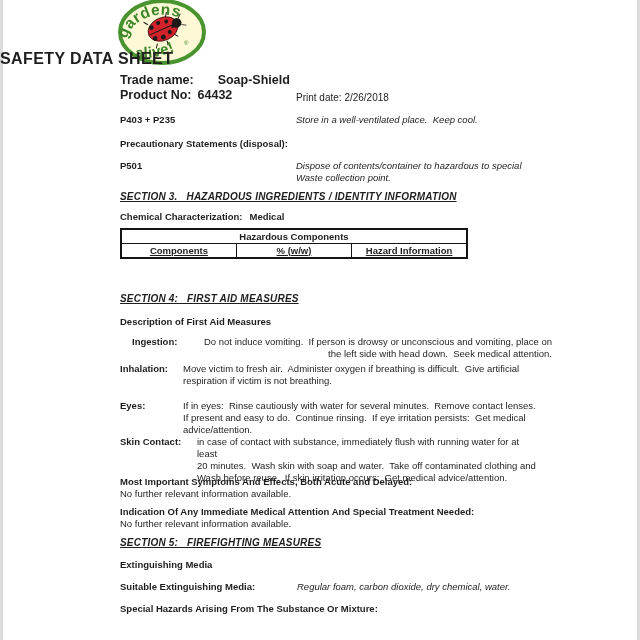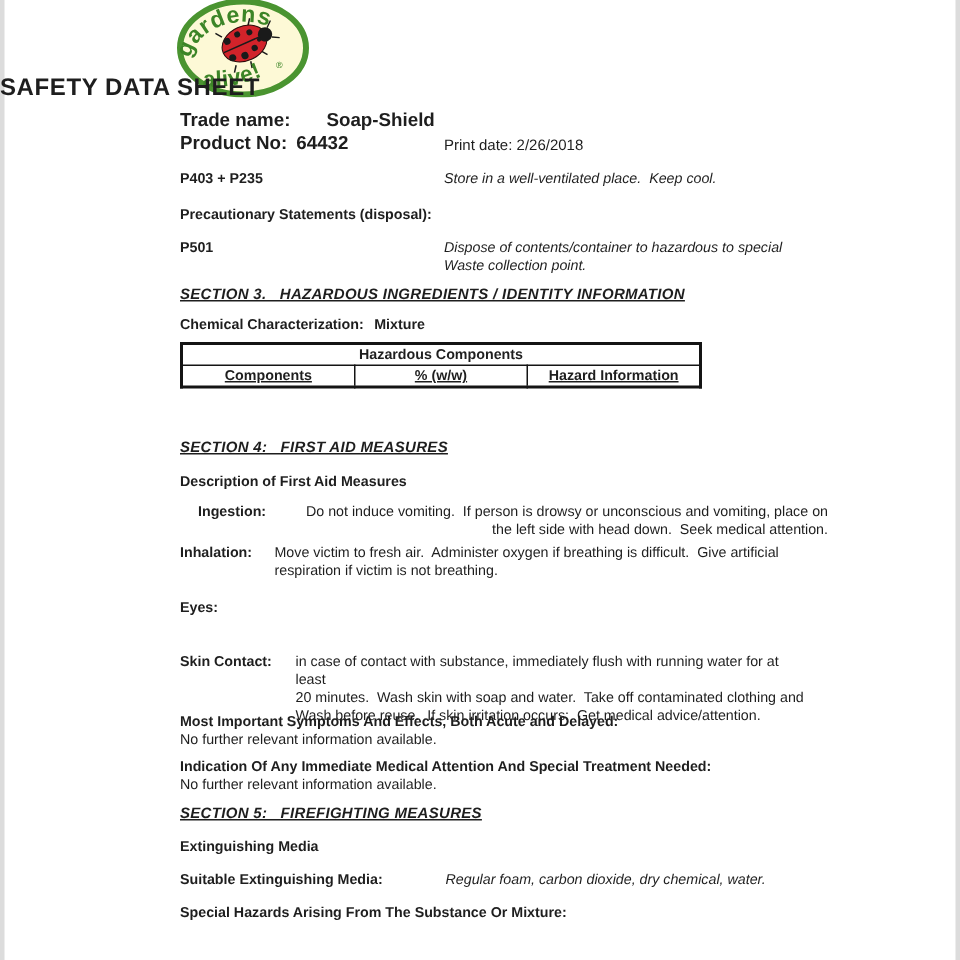--- a/index.html
+++ b/index.html
@@ -97,21 +97,21 @@
     <span class="val pre">Store in a well-ventilated place.  Keep cool.</span>
   </div>
   <div class="abs sub-head" style="left:120px;top:138px;">Precautionary Statements (disposal):</div>
   <div class="abs body-txt row" style="left:120px;top:160px;">
     <span class="code">P501</span>
     <span class="val pre">Dispose of contents/container to hazardous to special<br>Waste collection point.</span>
   </div>
 
   <div class="abs sec-head pre" style="left:120px;top:191px;">SECTION 3.   HAZARDOUS INGREDIENTS / IDENTITY INFORMATION</div>
   <div class="abs sub-head" style="left:120px;top:211px;">
-    <span>Chemical Characterization:</span><span style="margin-left:7px;">Mixture</span>
+    <span>Chemical Characterization:</span><span style="margin-left:7px;">Medical</span>
   </div>
 
   <table class="haz abs" style="left:120px;top:228px;">
     <tbody>
         <tr>
       <td class="tt" colspan="3">Hazardous Components</td>
     </tr>
     <tr>
       <th class="col-c">Components</th>
       <th class="col-p">% (w/w)</th>
@@ -126,20 +126,21 @@
   <div class="abs body-txt fa-entry" style="left:132px;top:336px;text-align:right;">
     <span class="fa-label">Ingestion:</span>
     <div class="fa-text">Do not induce vomiting.  If person is drowsy or unconscious and vomiting, place on<br>the left side with head down.  Seek medical attention.</div>
   </div>
   <div class="abs body-txt fa-entry" style="left:120px;top:363px;">
     <span class="fa-label">Inhalation:</span>
     <div class="fa-text">Move victim to fresh air.  Administer oxygen if breathing is difficult.  Give artificial<br>respiration if victim is not breathing.</div>
   </div>
   <div class="abs body-txt fa-entry" style="left:120px;top:400px;">
     <span class="fa-label">Eyes:</span>
+    <div class="fa-text">If in eyes:  Rinse cautiously with water for several minutes.  Remove contact lenses.<br>If present and easy to do.  Continue rinsing.  If eye irritation persists:  Get medical<br>advice/attention.</div>
   </div>
   <div class="abs body-txt fa-entry" style="left:120px;top:436px;">
     <span class="fa-label">Skin Contact:</span>
     <div class="fa-text wide">in case of contact with substance, immediately flush with running water for at least<br>20 minutes.  Wash skin with soap and water.  Take off contaminated clothing and<br>Wash before reuse.  If skin irritation occurs:  Get medical advice/attention.</div>
   </div>
 
   <div class="abs sub-head" style="left:120px;top:476px;">Most Important Symptoms And Effects, Both Acute and Delayed:</div>
   <div class="abs body-txt" style="left:120px;top:488px;">No further relevant information available.</div>
 
   <div class="abs sub-head" style="left:120px;top:506px;">Indication Of Any Immediate Medical Attention And Special Treatment Needed:</div>

